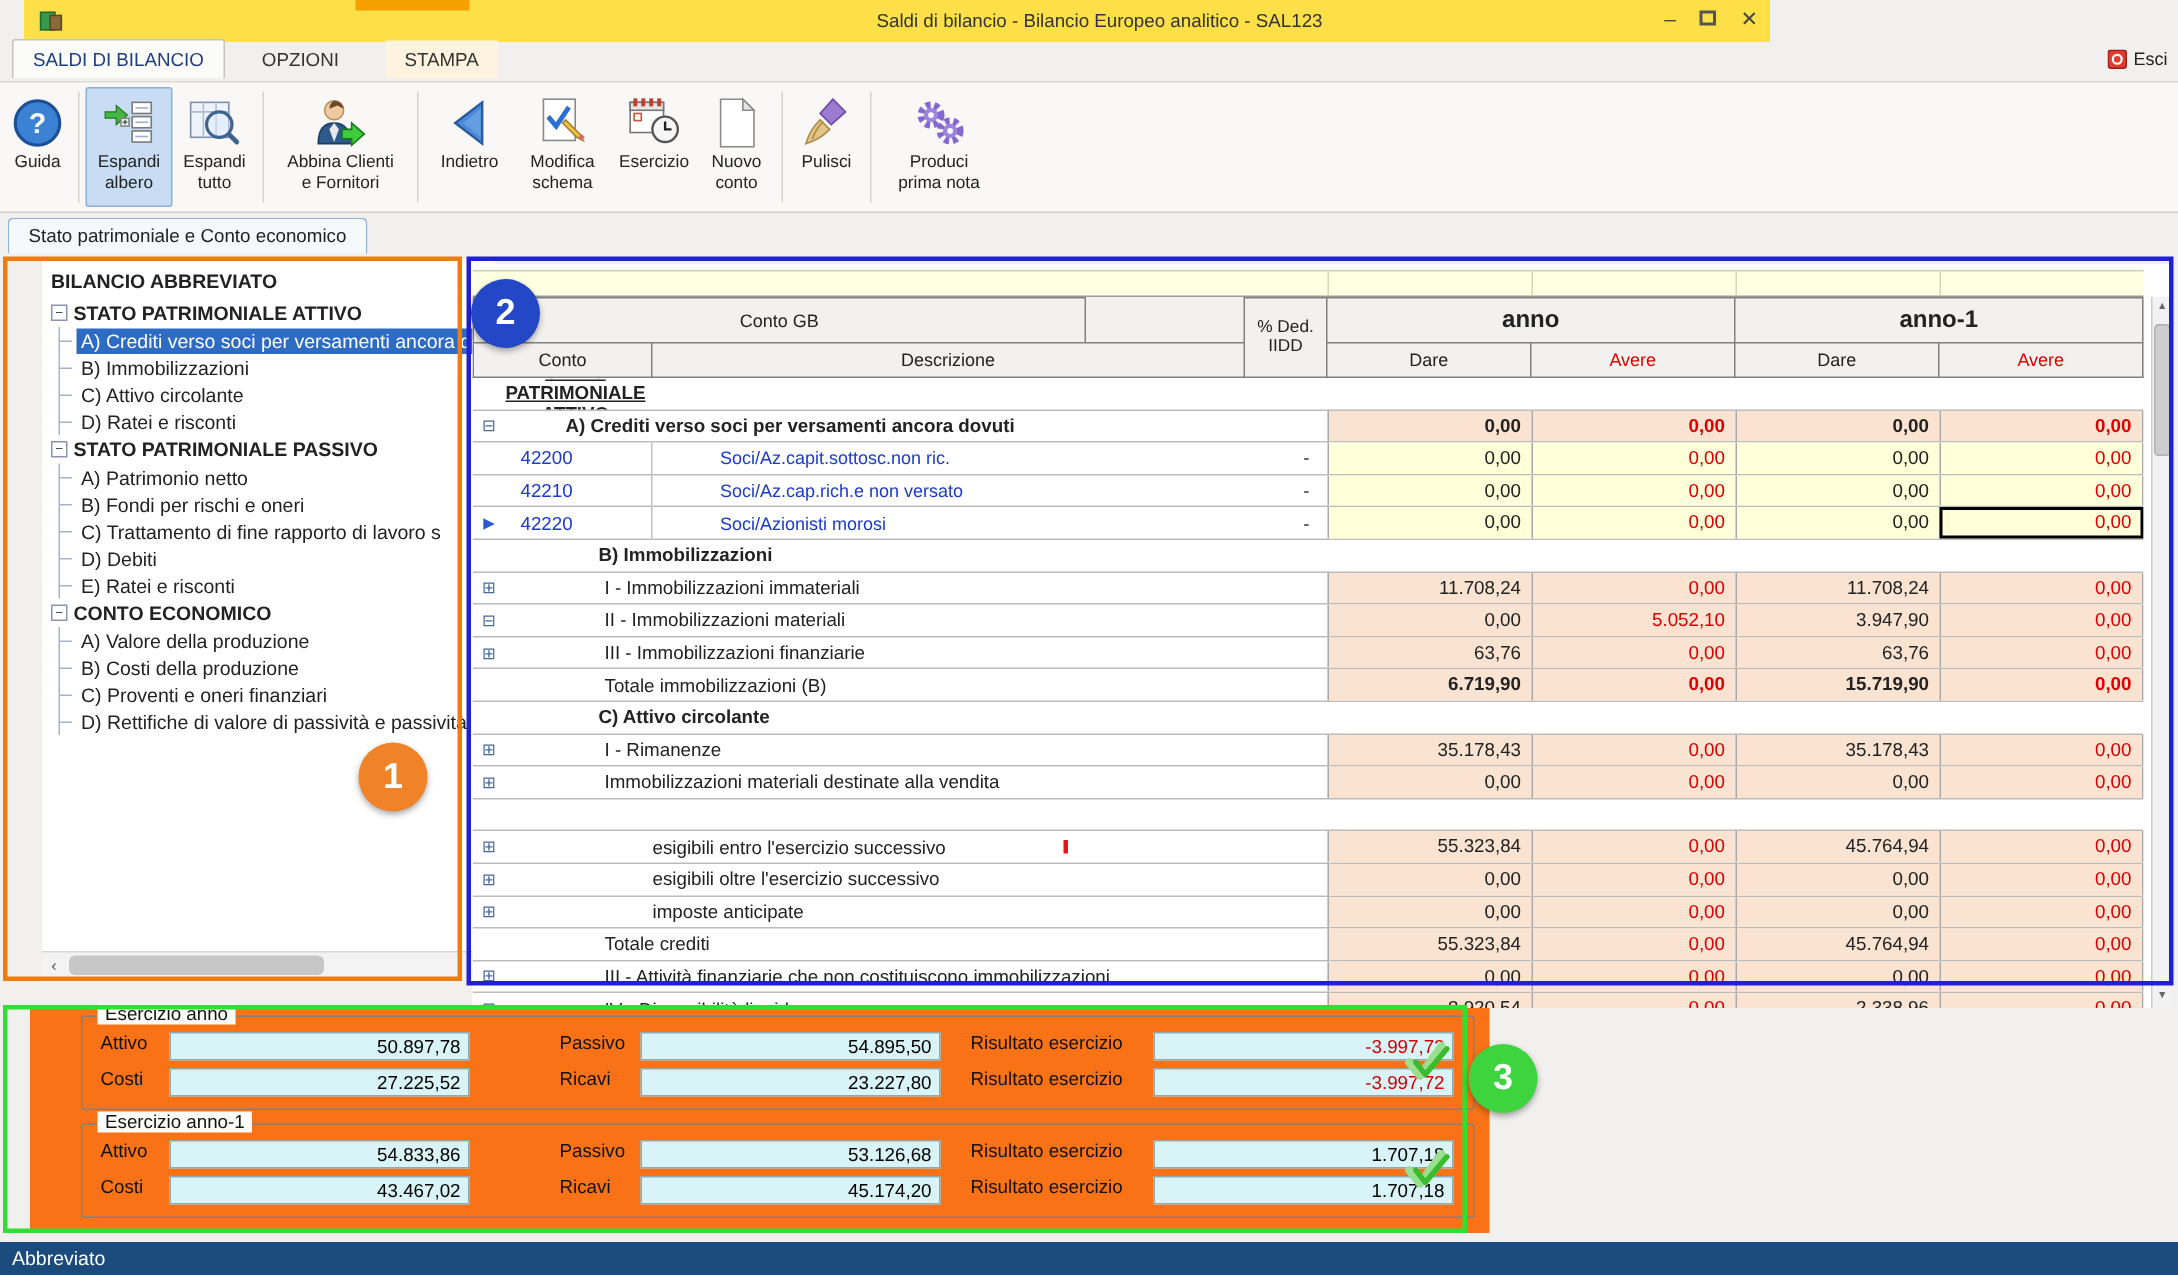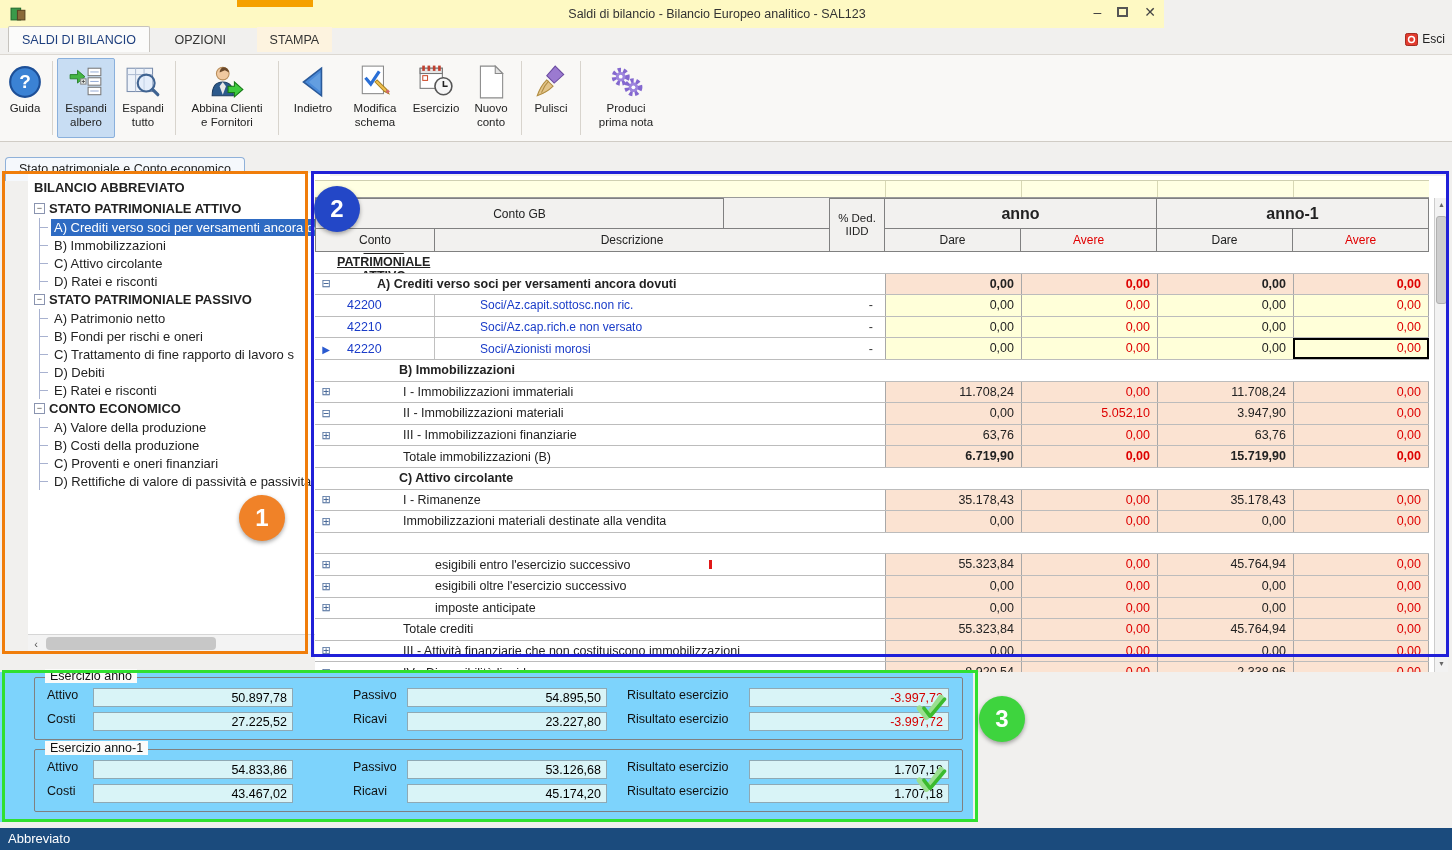--- a/index.html
+++ b/index.html
@@ -3,21 +3,21 @@
 <meta charset="utf-8">
 <style>
   * { margin:0; padding:0; box-sizing:border-box; }
   html,body { width:1452px; height:850px; }
   body {
     position:relative; overflow:hidden;
     font-family:"Liberation Sans", sans-serif;
     background:#f1f0ee; color:#222; font-size:13px;
   }
   
-  #titlebar { position:absolute; left:0; top:0; width:1164px; height:28px; background:#fef9c3; }
+  #titlebar { position:absolute; left:16px; top:0; width:1164px; height:28px; background:#fde047; }
   #app-icon { position:absolute; left:10px; top:5px; width:17px; height:17px; }
   #win-title { position:absolute; left:270px; right:0; top:7px; text-align:center; font-size:12.5px; color:#333; }
   #win-controls { position:absolute; right:8px; top:5px; display:flex; align-items:center; gap:16px; color:#444; }
   #win-controls .wc { cursor:default; font-size:14px; line-height:14px; }
   #wc-max { width:11px; height:10px; border:2px solid #555; display:inline-block; }
   
   #tabstrip { position:absolute; left:0; top:26px; width:1452px; height:28px; }
   .rtab { display:inline-block; padding:6px 13px 5px 13px; font-size:12.5px; color:#333; vertical-align:bottom; }
   #tab-saldi { margin-left:8px; color:#1e3f7e; background:#fbfbfa; border:1px solid #c6c3be; border-bottom:none; border-radius:2px 2px 0 0; }
   #tab-opzioni { margin-left:8px; }
@@ -28,21 +28,21 @@
   
   #ribbon { position:absolute; left:0; top:54px; width:1452px; height:88px; background:#f9f8f6; border-top:1px solid #dcd8d2; border-bottom:1px solid #d0ccc5; display:flex; align-items:stretch; padding:3px 2px; }
   .rib-btn { display:flex; flex-direction:column; align-items:center; padding-top:5px; border:1px solid transparent; border-radius:2px; }
   .rib-btn.selected { background:#c8ddf3; border-color:#8ab0dc; }
   .rib-icon { width:36px; height:36px; margin-bottom:2px; }
   .rib-icon svg { width:36px; height:36px; }
   .rib-label { font-size:11.5px; line-height:13.5px; text-align:center; color:#222; }
   .rib-sep { width:1px; background:#d8d4cd; margin:3px 4px; }
   
   #doctab-row { position:absolute; left:0; top:142px; width:1452px; height:28px; }
-  #doc-tab { display:inline-block; margin-left:5px; margin-top:15px; padding:4px 13px 5px 13px; font-size:12.5px; color:#222;
+  #doc-tab { display:inline-block; margin-left:5px; margin-top:3px; padding:4px 13px 5px 13px; font-size:12.5px; color:#222;
              background:#f5f8fc; border:1px solid #8fb1d9; border-bottom:none; border-radius:4px 4px 0 0; }
   
   #tree-panel { position:absolute; left:4px; top:173px; width:302px; height:479px; background:#fff; overflow:hidden;margin-left:24px; }
   #tree-content { padding:7px 2px 0 6px; white-space:nowrap; }
   .t-root { font-weight:bold; font-size:13px; margin-bottom:4px; }
   .t-sec { display:flex; align-items:center; height:19px; }
   .t-exp { width:11px; height:11px; border:1px solid #8a94b0; background:#fff; font-size:9px; line-height:9px; text-align:center; color:#444; margin-right:4px; flex:0 0 auto; }
   .t-sec-label { font-weight:bold; font-size:13px; }
   .t-kids { margin-left:5px; border-left:1px solid #a8b2d0; padding-left:0; }
   .t-item { display:flex; align-items:center; height:18px; }
@@ -91,21 +91,21 @@
   .vcell.shaded-last { border-right:1px solid #a8a8a8; }
   .vcell.avere { color:#dd0000; }
   .vcell.boldv { font-weight:bold; }
   .vcell.selcell { outline:2px solid #000; outline-offset:-2px; }
   #vscroll { position:absolute; right:0; top:22px; bottom:0; width:14px; background:#f2f2f2; border-left:1px solid #cccccc; }
   .vs-arrow { position:absolute; left:0; width:13px; height:14px; text-align:center; font-size:7px; color:#666; line-height:14px; }
   #vs-up { top:0; } #vs-down { bottom:1px; }
   #vs-thumb { position:absolute; left:1px; top:18px; width:11px; height:88px; background:#cdcdcd; border:1px solid #b0b0b0; border-radius:3px; }
   .red-mark { position:absolute; width:3px; height:9px; background:#e01818; }
   
-  #summary-panel { position:absolute; left:0; top:672px; width:973px; height:150px; background:#7dd3fc; padding-top:5px; }
+  #summary-panel { position:absolute; left:20px; top:672px; width:973px; height:150px; background:#f97316; padding-top:5px; }
   .sfieldset { position:relative; margin:0 10px 9px 34px; border:1px solid #808080; border-radius:2px; height:63px; padding:10px 8px 4px 10px; }
   .slegend { position:absolute; top:-9px; left:10px; background:#fbfbfa; padding:0 5px; font-size:12.5px; color:#111; }
   .srow { display:flex; align-items:flex-start; height:21px; margin-bottom:3px; }
   .slabel { font-size:12.5px; color:#111; }
   .sl1 { width:46px; margin-left:2px; }
   .sl2 { width:54px; margin-left:60px; }
   .sl3 { width:122px; margin-left:20px; }
   .sval { width:200px; height:19px; background:#d9f4f7; border:1px solid #8fa9b4; text-align:right; padding:2px 5px 0 0; font-size:12.5px; color:#000; }
   .sval.neg { color:#d40000; }
   .scheck { position:absolute; right:12px; top:14px; width:36px; height:32px; }

